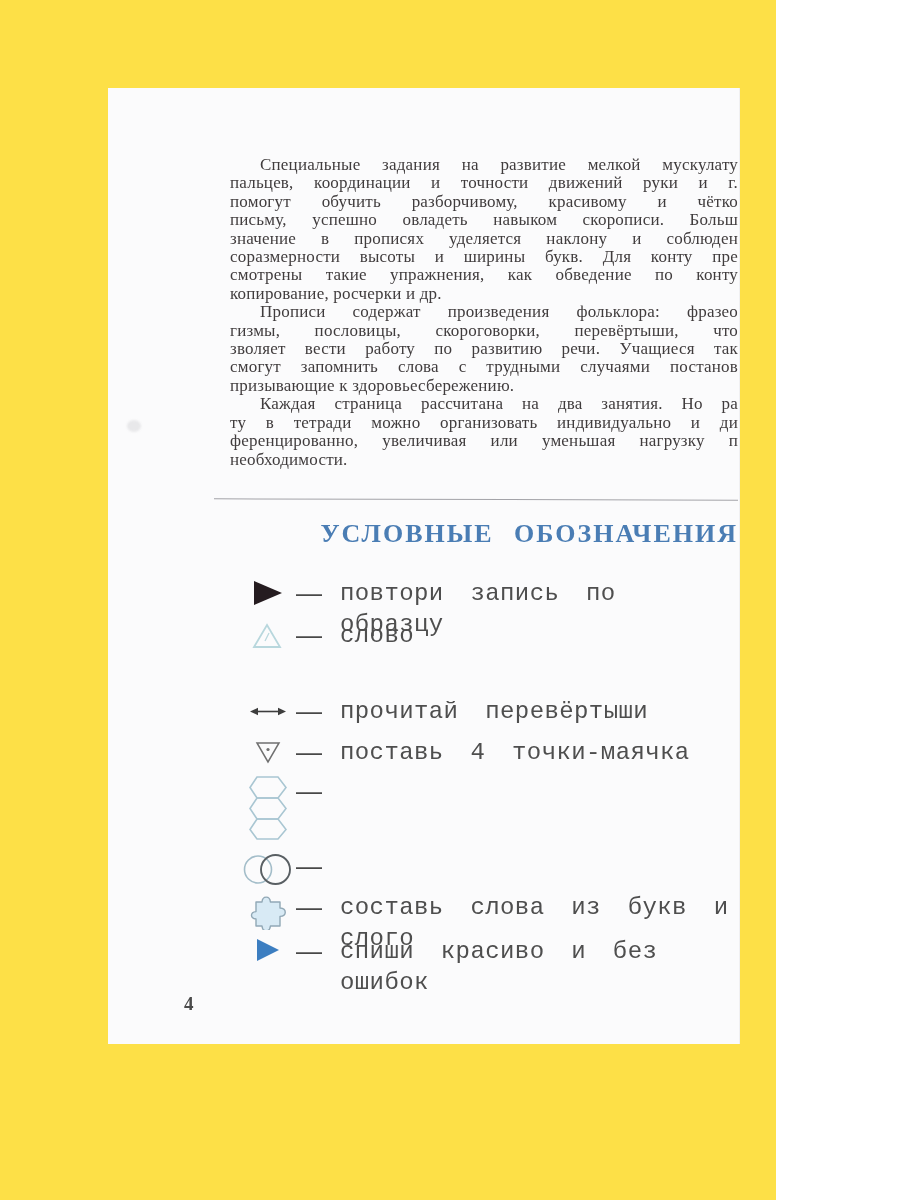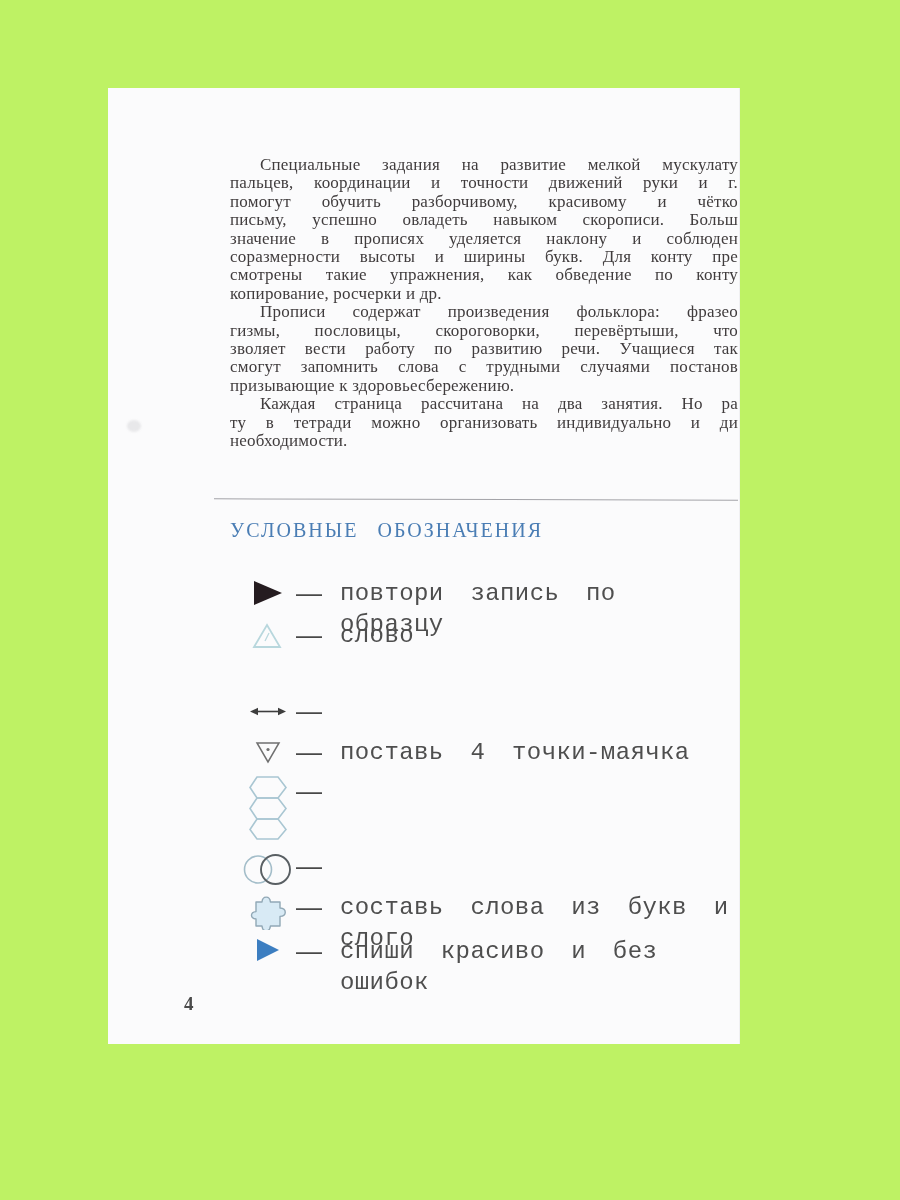--- a/index.html
+++ b/index.html
@@ -1,35 +1,35 @@
 <!DOCTYPE html>
 <html><head>
 <meta charset="utf-8">
 <style>
   html,body{margin:0;padding:0;background:#ffffff;}
-  .canvas{position:relative;width:900px;height:1200px;background:#bef264;overflow:hidden;
+  .canvas{position:relative;width:776px;height:1200px;background:#fde047;overflow:hidden;
           font-family:"Liberation Serif",serif;}
   
   .scan-area{position:absolute;left:108px;top:88px;width:632px;height:956px;
              background:#fbfbfc;box-shadow:inset -1px 0 0 #f0f0f2;}
   .smudge{position:absolute;left:127px;top:420px;width:14px;height:12px;border-radius:50%;
           background:rgba(120,120,125,0.14);filter:blur(1px);}
   
   .intro{position:absolute;left:230px;top:156px;width:508px;color:#403c3d;
          font-family:"Liberation Serif",serif;font-size:17px;line-height:18.4px;
          letter-spacing:0.2px;}
   .intro .line{white-space:normal;}
   .intro .jst{text-align:justify;text-align-last:justify;}
   .intro .ind{text-indent:30px;}
   
   .rule{position:absolute;left:214px;top:499px;width:524px;height:1px;background:#a3a3a8;
         transform:rotate(0.15deg);}
   
-  .heading{position:absolute;left:230px;top:519px;width:508px;text-align:left;
-           font-family:"Liberation Serif",serif;font-weight:normal;font-size:20px;
+  .heading{position:absolute;left:230px;top:519px;width:508px;text-align:right;
+           font-family:"Liberation Serif",serif;font-weight:bold;font-size:26px;
            color:#4a7db4;letter-spacing:2px;word-spacing:12px;}
   
   .lrow{position:absolute;left:240px;width:498px;display:flex;align-items:flex-start;}
   .icell{width:56px;flex:none;display:flex;justify-content:center;}
   .dcell{width:44px;flex:none;font-family:"Liberation Sans",sans-serif;font-size:26px;
          line-height:31px;color:#484848;}
   .tcell{flex:1;font-family:Liberation Mono, monospace;font-size:24px;line-height:31px;
          color:#4e4e4e;word-spacing:12px;letter-spacing:0.4px;}
   .tcell .tline:first-child:not(:only-child){text-align:justify;text-align-last:justify;}
   .r1{top:578px;} .r2{top:620px;} .r3{top:696px;} .r4{top:737px;}
@@ -57,20 +57,21 @@
       <div class="line jst">соразмерности высоты и ширины букв. Для конту пре</div>
       <div class="line jst">смотрены такие упражнения, как обведение по конту</div>
       <div class="line">копирование, росчерки и др.</div>
       <div class="line ind jst">Прописи содержат произведения фольклора: фразео</div>
       <div class="line jst">гизмы, пословицы, скороговорки, перевёртыши, что</div>
       <div class="line jst">зволяет вести работу по развитию речи. Учащиеся так</div>
       <div class="line jst">смогут запомнить слова с трудными случаями постанов</div>
       <div class="line">призывающие к здоровьесбережению.</div>
       <div class="line ind jst">Каждая страница рассчитана на два занятия. Но ра</div>
       <div class="line jst">ту в тетради можно организовать индивидуально и ди</div>
+      <div class="line jst">ференцированно, увеличивая или уменьшая нагрузку п</div>
       <div class="line">необходимости.</div>
     </div>
 
   <div class="rule"></div>
 
   <div class="heading">УСЛОВНЫЕ ОБОЗНАЧЕНИЯ</div>
 
   <div class="lrow r1">
     <span class="icell m2">
       <svg width="32" height="27" viewBox="0 0 32 27">
@@ -98,20 +99,23 @@
 
   <div class="lrow r3">
     <span class="icell m8">
       <svg width="36" height="13" viewBox="0 0 36 13">
         <line x1="4" y1="6.5" x2="32" y2="6.5" stroke="#3d3d3d" stroke-width="1.6"></line>
         <polygon points="0,6.5 8,2.8 8,10.2" fill="#3d3d3d"></polygon>
         <polygon points="36,6.5 28,2.8 28,10.2" fill="#3d3d3d"></polygon>
       </svg>
     </span>
     <span class="dcell">—</span>
+    <span class="tcell">
+        <div class="tline">прочитай перевёртыши</div>
+      </span>
   </div>
 
   <div class="lrow r4">
     <span class="icell m4">
       <svg width="28" height="24" viewBox="0 0 28 24">
         <polygon points="3,2 25,2 14,21" fill="none" stroke="#707070" stroke-width="1.5"></polygon>
         <circle cx="14" cy="8.5" r="1.6" fill="#707070"></circle>
       </svg>
     </span>
     <span class="dcell">—</span>

